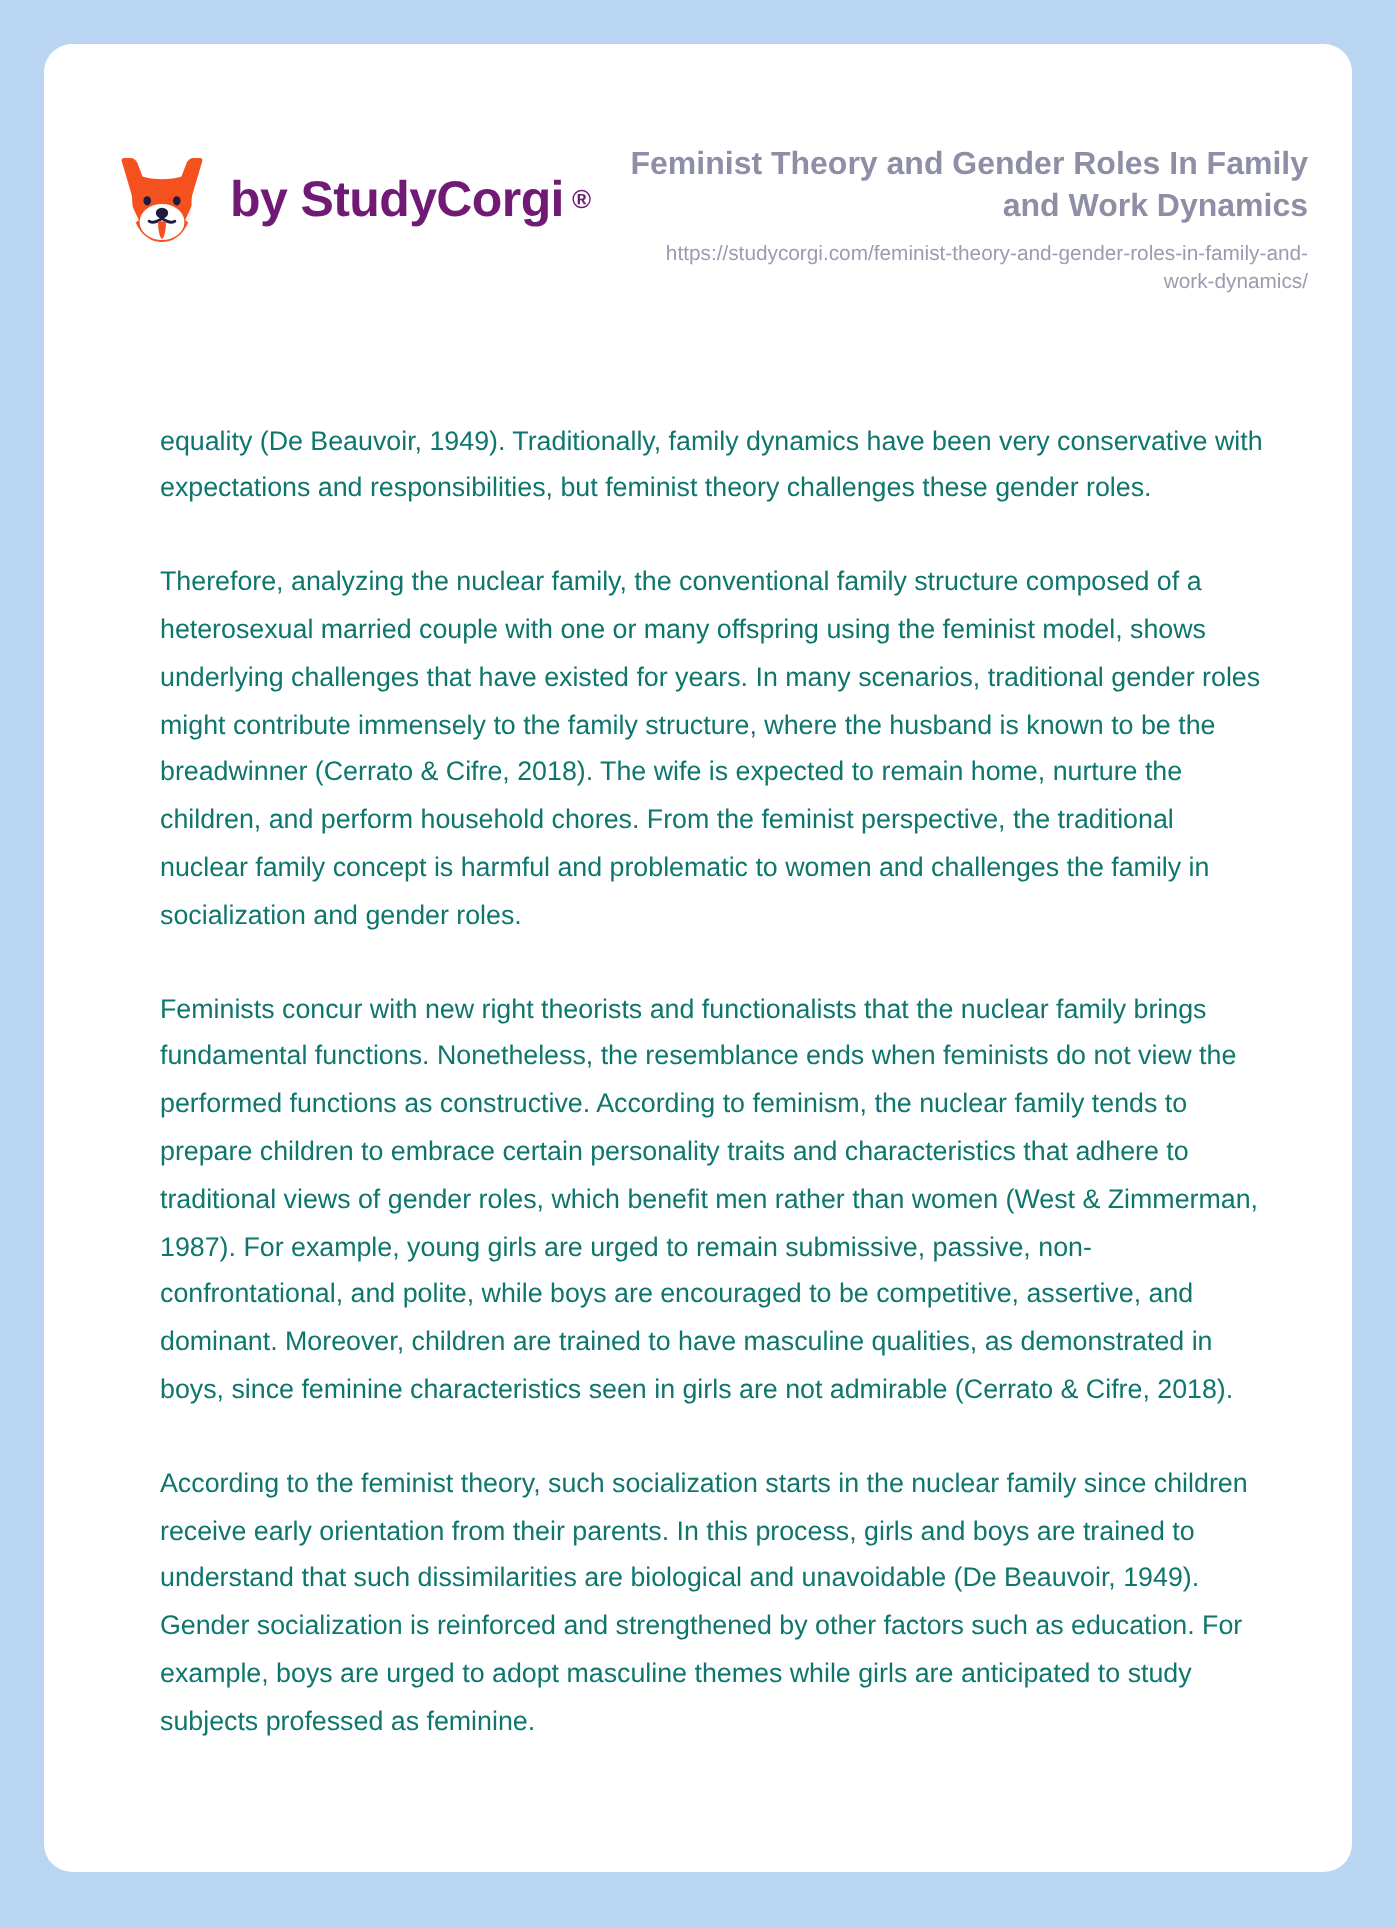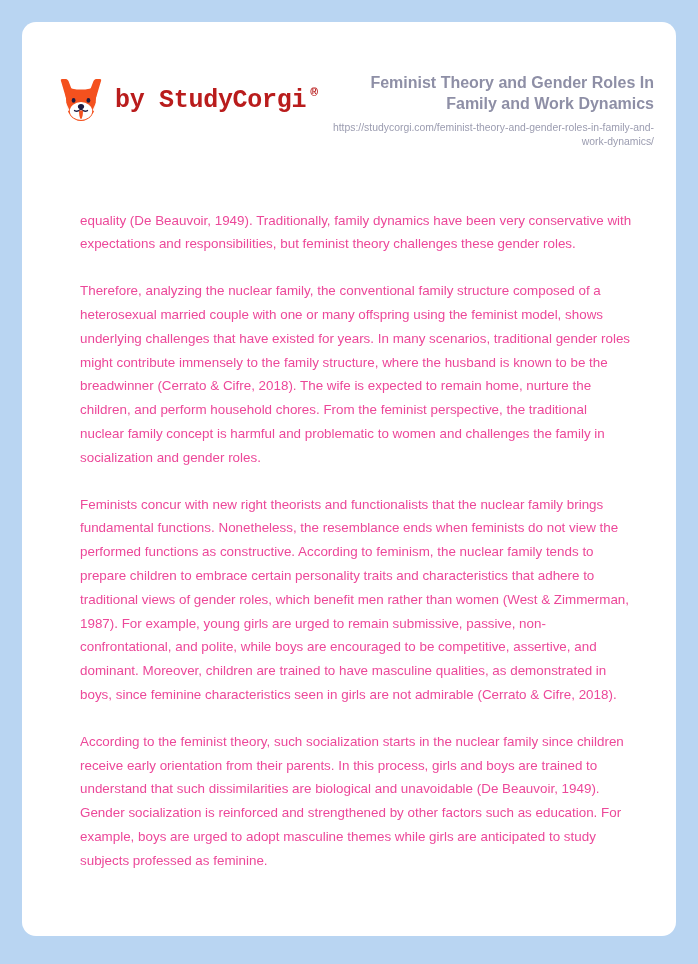--- a/index.html
+++ b/index.html
@@ -38,28 +38,27 @@
     padding-top: 6px;
   }
   .corgi-logo {
     width: 46px;
     height: 48px;
     display: block;
     flex: 0 0 auto;
   }
   .wordmark {
     display: flex;
-    align-items: flex-start;
-    color: #b91c1c;
+    align-items: center;
+    color: #701a75;
     font-size: 25px;
     font-weight: bold;
     letter-spacing: -0.3px;
     line-height: 1;
     white-space: nowrap;
-    font-family: Liberation Mono, monospace;
   }
   .wordmark .reg {
     font-size: 13px;
     font-weight: bold;
     margin-left: 4px;
     margin-top: -2px;
   }
   .header-meta {
     text-align: right;
     max-width: 340px;
@@ -77,21 +76,21 @@
     font-size: 10.4px;
     line-height: 1.35;
     margin: 6px 0 0 0;
     word-break: break-word;
   }
   .doc-body {
     padding: 60px 44px 0 58px;
     box-sizing: border-box;
   }
   .doc-body p {
-    color: #ec4899;
+    color: #0f766e;
     font-size: 13.4px;
     line-height: 23.8px;
     margin: 0 0 23px 0;
     text-align: left;
   }
   .doc-body p.tight-top {
     margin-top: 0;
   }
   .section-heading {
     color: #2c2c4f;

